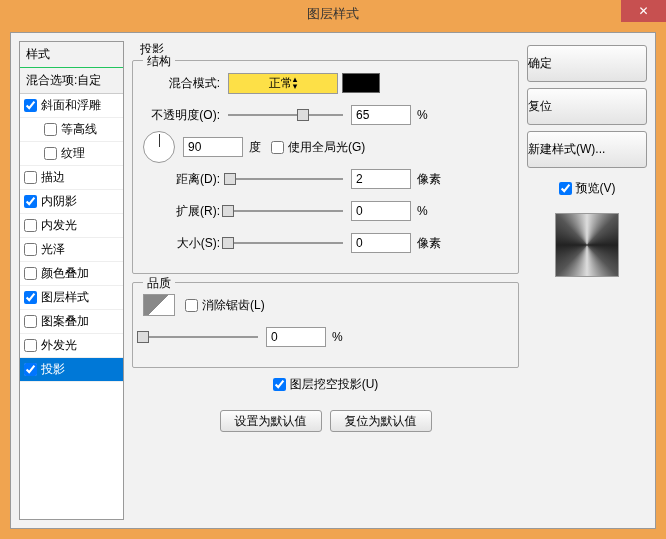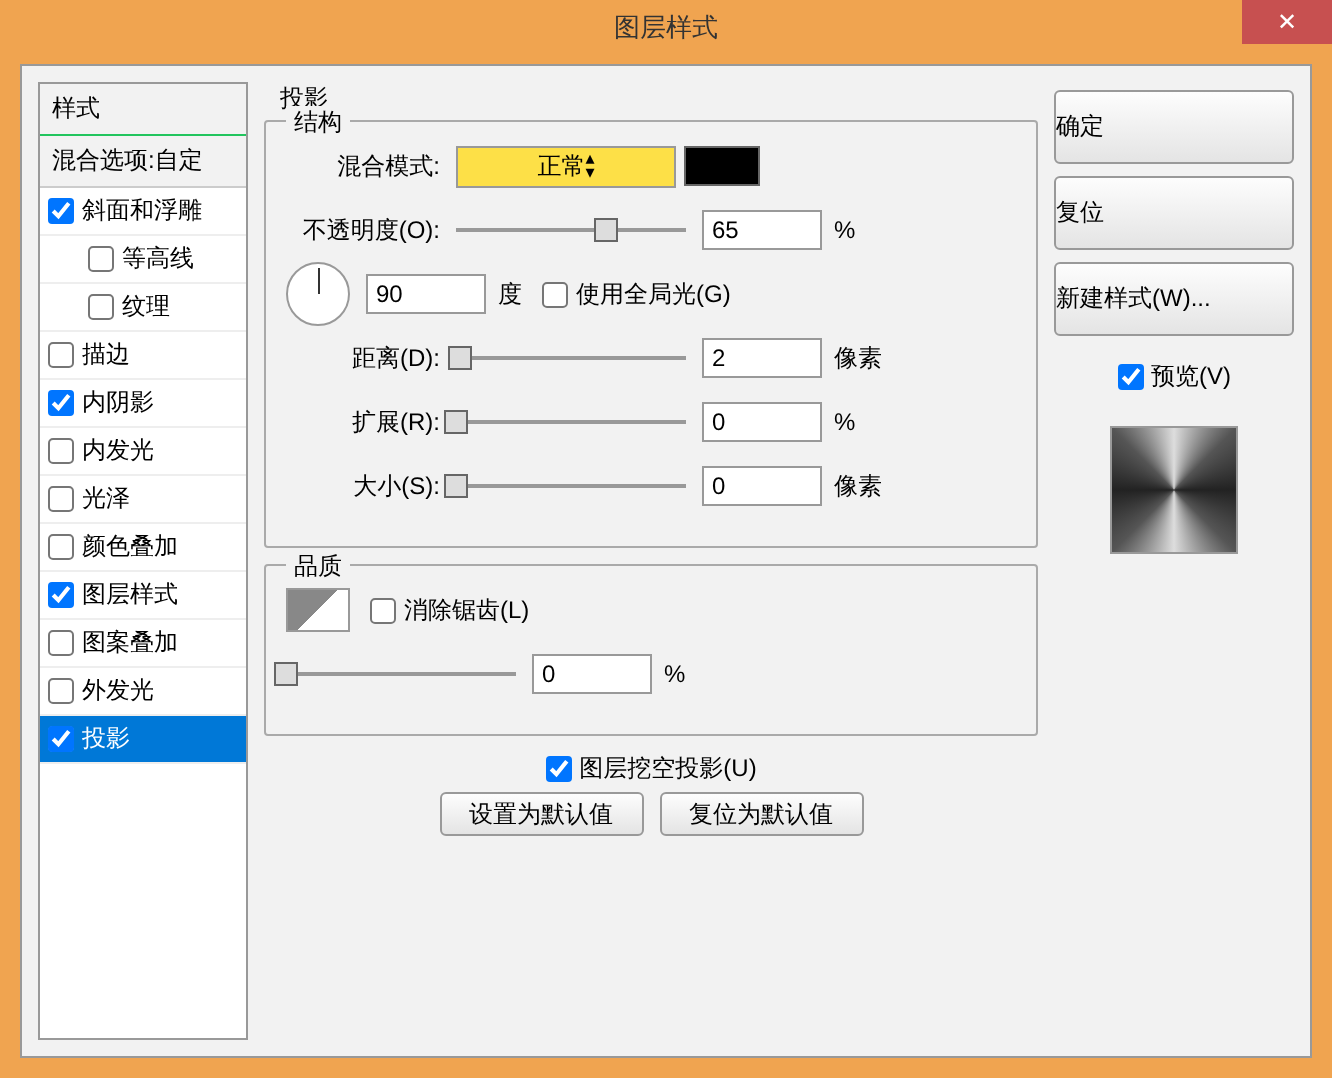--- a/index.html
+++ b/index.html
@@ -28,21 +28,21 @@
 .slider{flex:0 0 115px;height:20px;position:relative;margin-right:8px}
 .slider-track{position:absolute;left:0;right:0;top:9px;height:2px;background:#999}
 .slider-thumb{position:absolute;top:4px;width:12px;height:12px;background:#ddd;border:1px solid #666;transform:translateX(-50%)}
 .num-input{width:60px;height:20px;border:1px solid #999;background:#fff;padding:0 4px;text-align:left}
 .unit{margin-left:6px}
 .angle-dial{width:32px;height:32px;border:1px solid #999;border-radius:50%;background:#fff;position:relative;margin-right:8px}
 .angle-hand{position:absolute;left:50%;bottom:50%;width:1px;height:13px;background:#333;transform-origin:bottom center}
 .chk{display:flex;align-items:center;cursor:pointer}
 .chk input{margin-right:4px}
 .contour-swatch{width:32px;height:22px;border:1px solid #999;background:linear-gradient(135deg,#888 0%,#888 49%,#fff 50%,#fff 100%);margin-right:10px;cursor:pointer}
-.btn-row{display:flex;justify-content:center;gap:8px;margin-top:2px}
+.btn-row{display:flex;justify-content:center;gap:8px;margin-top:16px}
 .btn{height:22px;padding:0 14px;border:1px solid #999;background:linear-gradient(#fdfdfd,#e4e4e4);border-radius:3px;cursor:pointer;display:flex;align-items:center}
 .right-panel{width:120px;display:flex;flex-direction:column;gap:6px;padding-top:4px}
 .right-btn{height:37px;border:1px solid #999;background:linear-gradient(#fdfdfd,#e4e4e4);border-radius:3px;cursor:pointer;display:flex;align-items:center;justify-content:flex-start}
 .preview-chk{display:flex;align-items:center;justify-content:center;margin-top:6px}
 .preview-chk input{margin-right:4px}
 .preview-box{width:64px;height:64px;border:1px solid #999;margin:10px auto 0;background:radial-gradient(circle at 50% 50%,#eee 0%,#666 30%,#222 50%,#666 70%,#eee 100%);background:conic-gradient(#ddd,#555,#222,#555,#ddd,#555,#222,#555,#ddd)}
 </style>
 </head>
 <body>
 

